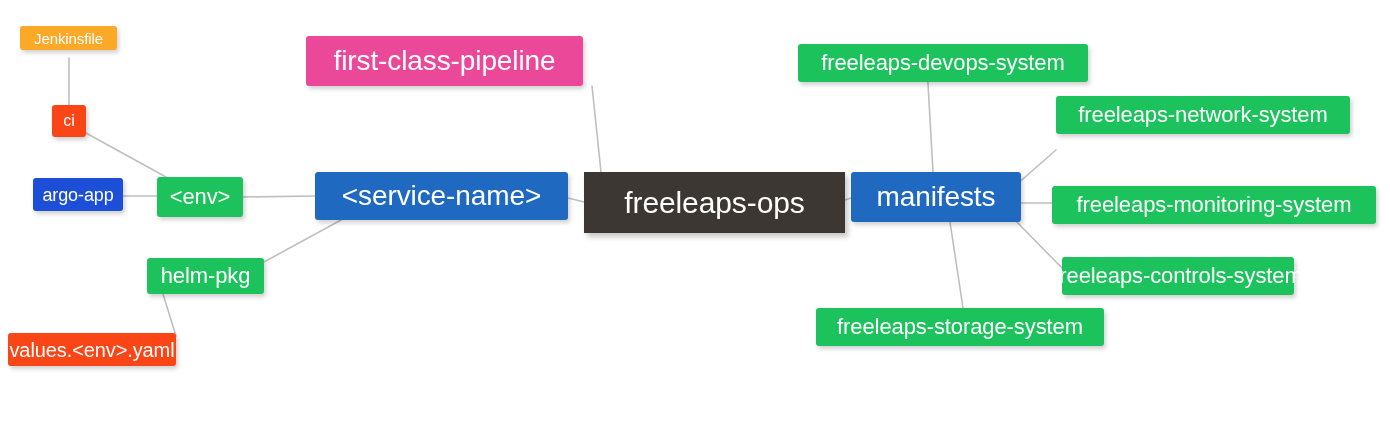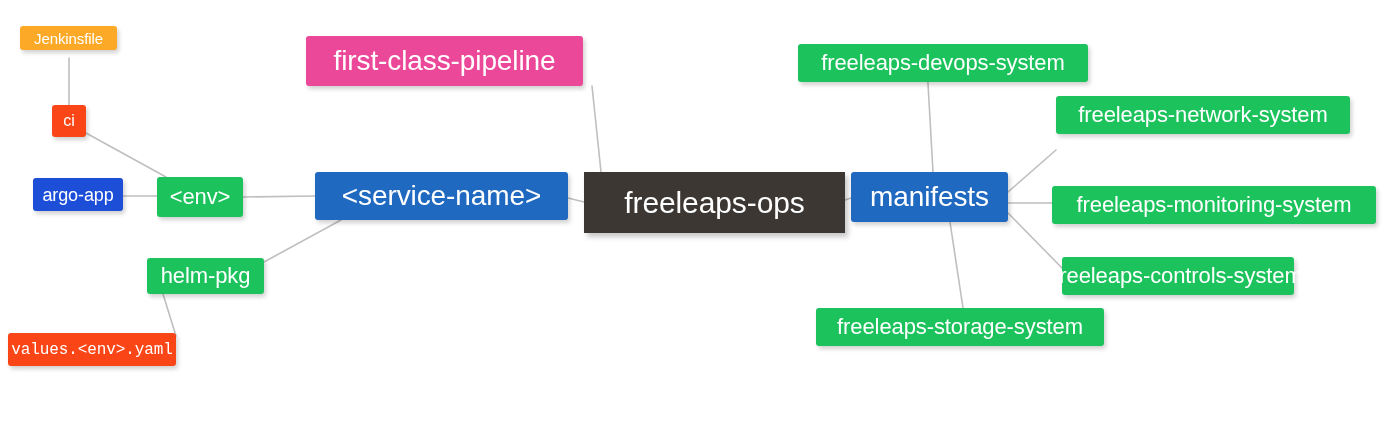--- a/index.html
+++ b/index.html
@@ -66,42 +66,42 @@
       <polyline points="1008,213 1062,268" fill="none" stroke="#bfbfbf" stroke-width="1.6" stroke-linecap="round"></polyline>
       <polyline points="950,222 963,308" fill="none" stroke="#bfbfbf" stroke-width="1.6" stroke-linecap="round"></polyline>
     </svg>
   <div id="node-layer">
       <div class="node root" style="left: 584px; top: 172px; width: 261px; height: 61px; background: rgb(60, 55, 51); font-size: 30px;">
         <span>freeleaps-ops</span>
       </div>
       <div class="node" style="left: 315px; top: 172px; width: 253px; height: 48px; background: rgb(32, 105, 192); font-size: 28px;">
         <span>&lt;service-name&gt;</span>
       </div>
-      <div class="node" style="left: 851px; top: 172px; width: 157px; height: 50px; background: rgb(32, 105, 192); font-size: 28px;">
+      <div class="node" style="left: 851px; top: 172px; width: 170px; height: 50px; background: rgb(32, 105, 192); font-size: 28px;">
         <span>manifests</span>
       </div>
       <div class="node" style="left: 306px; top: 36px; width: 277px; height: 50px; background: #ec4899; font-size: 28px;">
         <span>first-class-pipeline</span>
       </div>
       <div class="node" style="left: 157px; top: 177px; width: 86px; height: 40px; background: rgb(28, 195, 92); font-size: 22px;">
         <span>&lt;env&gt;</span>
       </div>
       <div class="node" style="left: 147px; top: 258px; width: 117px; height: 36px; background: rgb(28, 195, 92); font-size: 22px;">
         <span>helm-pkg</span>
       </div>
       <div class="node" style="left: 52px; top: 105px; width: 34px; height: 32px; background: rgb(250, 70, 22); font-size: 16px;">
         <span>ci</span>
       </div>
       <div class="node" style="left: 20px; top: 26px; width: 97px; height: 24px; background: rgb(251, 169, 38); font-size: 15px;">
         <span>Jenkinsfile</span>
       </div>
       <div class="node" style="left: 33px; top: 178px; width: 90px; height: 33px; background: #1d4ed8; font-size: 18px;">
         <span>argo-app</span>
       </div>
-      <div class="node" style="left: 8px; top: 333px; width: 168px; height: 33px; background: rgb(250, 70, 22); font-size: 16px; font-family: Liberation Mono, monospace;">
+      <div class="node" style="left: 8px; top: 333px; width: 168px; height: 33px; background: rgb(250, 70, 22); font-size: 20px;">
         <span>values.&lt;env&gt;.yaml</span>
       </div>
       <div class="node" style="left: 798px; top: 28px; width: 290px; height: 38px; background: rgb(28, 195, 92); font-size: 22px; margin-top: 16px;">
         <span>freeleaps-devops-system</span>
       </div>
       <div class="node" style="left: 1056px; top: 96px; width: 294px; height: 38px; background: rgb(28, 195, 92); font-size: 22px;">
         <span>freeleaps-network-system</span>
       </div>
       <div class="node" style="left: 1052px; top: 186px; width: 324px; height: 38px; background: rgb(28, 195, 92); font-size: 22px;">
         <span>freeleaps-monitoring-system</span>

